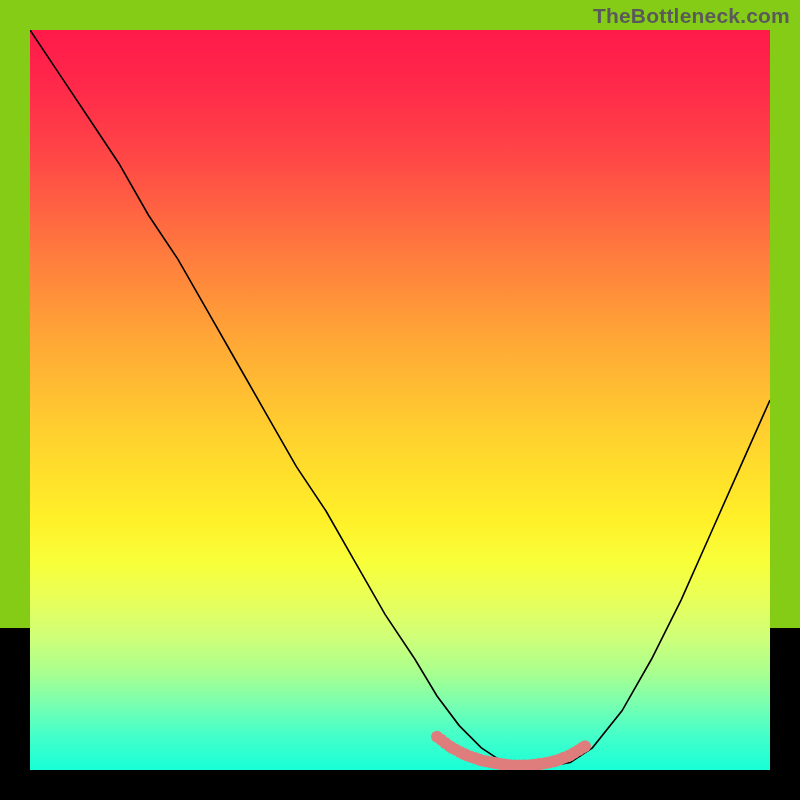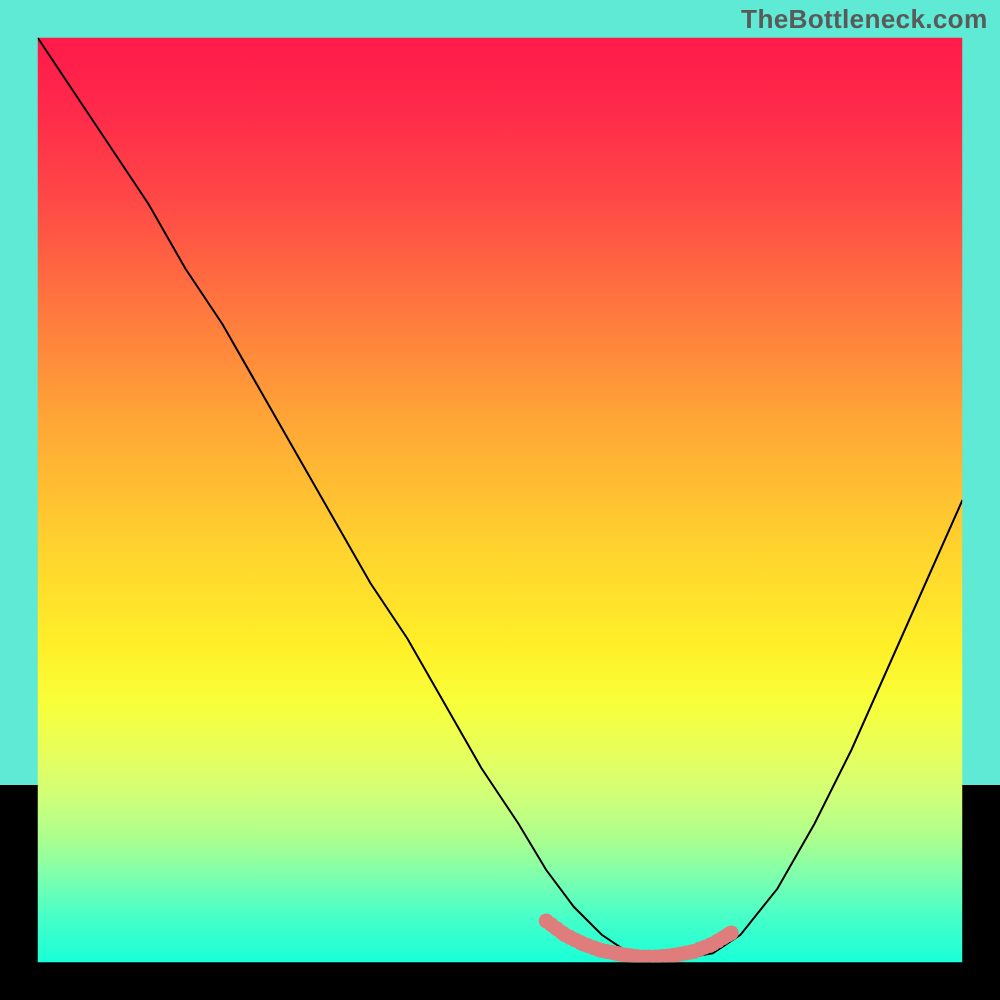--- a/index.html
+++ b/index.html
@@ -1,21 +1,21 @@
 <!DOCTYPE html>
 <html><head>
 <meta charset="utf-8">
 <style>
   * { margin: 0; padding: 0; box-sizing: border-box; }
   html, body { width: 800px; height: 800px; overflow: hidden; background: #000; }
   .frame {
     position: relative;
     width: 800px;
     height: 628px;
-    background: #5eead4;
+    background: #84cc16;
   }
   .watermark {
     position: absolute;
     top: 4px;
     right: 10px;
     font-family: Arial, Helvetica, sans-serif;
     font-size: 21px;
     font-weight: 600;
     color: #5a5a5a;
     letter-spacing: 0.2px;

